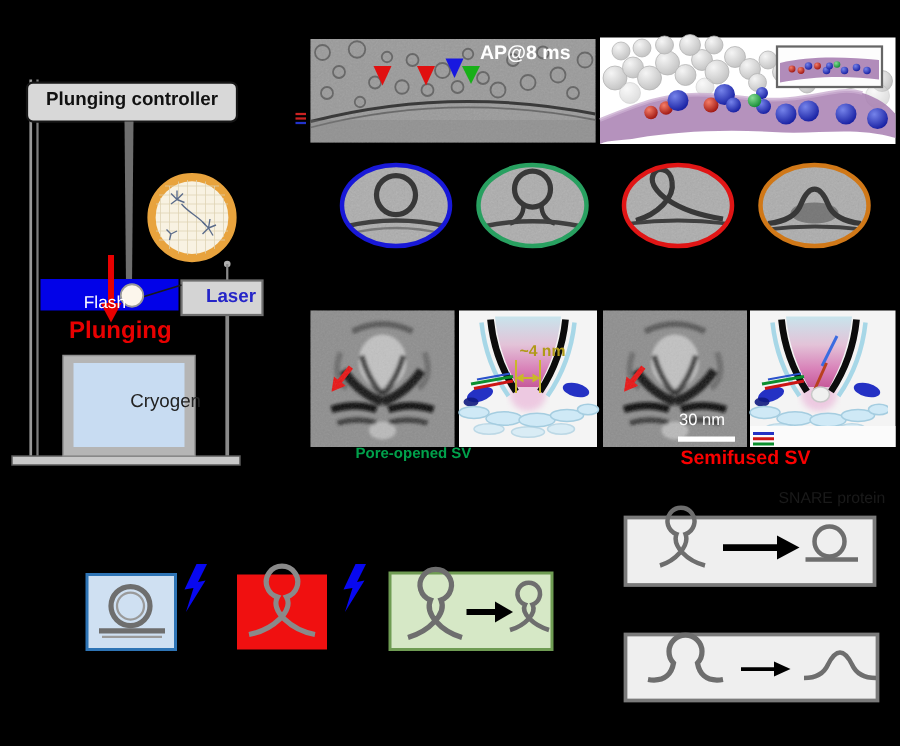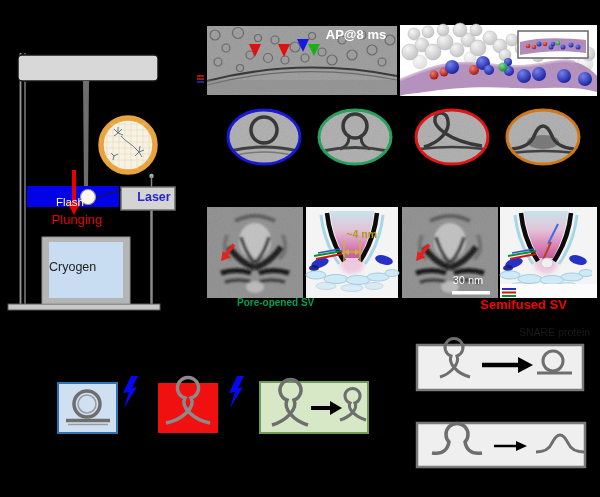--- a/index.html
+++ b/index.html
@@ -3,28 +3,28 @@
 <meta charset="utf-8">
 <style>
   html,body{margin:0;padding:0;background:#000;}
   .stage{position:relative;width:600px;height:497px;background:#000;overflow:hidden;
          font-family:"Liberation Sans",sans-serif;}
   .stage svg{position:absolute;left:0;top:0;}
   .label{position:absolute;line-height:1.05;white-space:nowrap;}
   .lbl-controller{left:18px;top:60px;width:140px;text-align:center;font-weight:bold;font-size:12.5px;color:#111;}
   .lbl-flash{left:28px;top:196px;width:56px;text-align:right;font-size:11.5px;color:#fff;}
   .lbl-laser{left:121px;top:191px;width:66px;text-align:center;font-weight:bold;font-size:12.5px;color:#2525c8;}
-  .lbl-plunging{left:46px;top:213px;width:62px;text-align:center;font-weight:normal;font-size:13px;color:#e80000;}
-  .lbl-cryogen{left:49px;top:261px;width:85px;text-align:left;font-size:12.5px;color:#222;}
-  .lbl-ap{left:320px;top:28px;width:72px;text-align:center;font-weight:bold;font-size:13px;color:#fff;}
+  .lbl-plunging{left:46px;top:213px;width:62px;text-align:center;font-weight:bold;font-size:16px;color:#e80000;}
+  .lbl-cryogen{left:49px;top:261px;width:85px;text-align:right;font-size:12.5px;color:#222;}
+  .lbl-ap{left:320px;top:28px;width:72px;text-align:left;font-weight:bold;font-size:13px;color:#fff;}
   .lbl-4nm{left:327px;top:229px;width:50px;text-align:right;font-weight:bold;font-size:10.5px;color:#b09a18;}
   .lbl-20nm{left:444px;top:275px;width:48px;text-align:center;font-size:11px;color:#fff;}
   .lbl-snare{left:519px;top:287px;width:78px;text-align:left;font-size:10.5px;color:#1a1a1a;margin-top:40px;}
   .lbl-pore{left:237px;top:298px;width:150px;text-align:left;font-weight:bold;font-size:10px;color:#00a14b;}
-  .lbl-semi{left:427px;top:298px;width:140px;text-align:right;font-weight:bold;font-size:13px;color:#fa0000;}
+  .lbl-semi{left:427px;top:298px;width:140px;text-align:center;font-weight:bold;font-size:13px;color:#fa0000;}
 </style>
 </head>
 <body>
 
 <div class="stage">
 
 <svg width="600" height="497" viewBox="0 0 600 497">
   <defs>
     <filter id="grain" x="0%" y="0%" width="100%" height="100%">
       <feTurbulence type="fractalNoise" baseFrequency="0.8" numOctaves="3" stitchTiles="stitch"></feTurbulence>
@@ -390,20 +390,21 @@
     <g>
       <rect x="417" y="423" width="168" height="44" fill="#efefef" stroke="#7a7a7a" stroke-width="2.5"></rect>
       <path d="M432,453 C444,455 448,448 449,442 A11,11 0 1,1 465,442 C466,448 470,455 482,453" stroke="#6e6e6e" stroke-width="3.5" fill="none"></path>
       <line x1="494" y1="446" x2="516" y2="446" stroke="#000" stroke-width="2.5"></line>
       <polygon points="516,441 516,451 527,446" fill="#000"></polygon>
       <path d="M536,452 Q548,452 552,443 Q556,435 560,435 Q564,435 568,443 Q572,452 584,452" stroke="#6e6e6e" stroke-width="3" fill="none"></path>
     </g>
   </g>
 </svg>
 
+<div class="label lbl-controller">Plunging controller</div>
 <div class="label lbl-flash">Flash</div>
 <div class="label lbl-laser">Laser</div>
 <div class="label lbl-plunging">Plunging</div>
 <div class="label lbl-cryogen">Cryogen</div>
 <div class="label lbl-ap">AP@8 ms</div>
 <div class="label lbl-4nm">~4 nm</div>
 <div class="label lbl-20nm">30 nm</div>
 <div class="label lbl-snare">SNARE protein</div>
 <div class="label lbl-pore">Pore-opened SV</div>
 <div class="label lbl-semi">Semifused SV</div>

